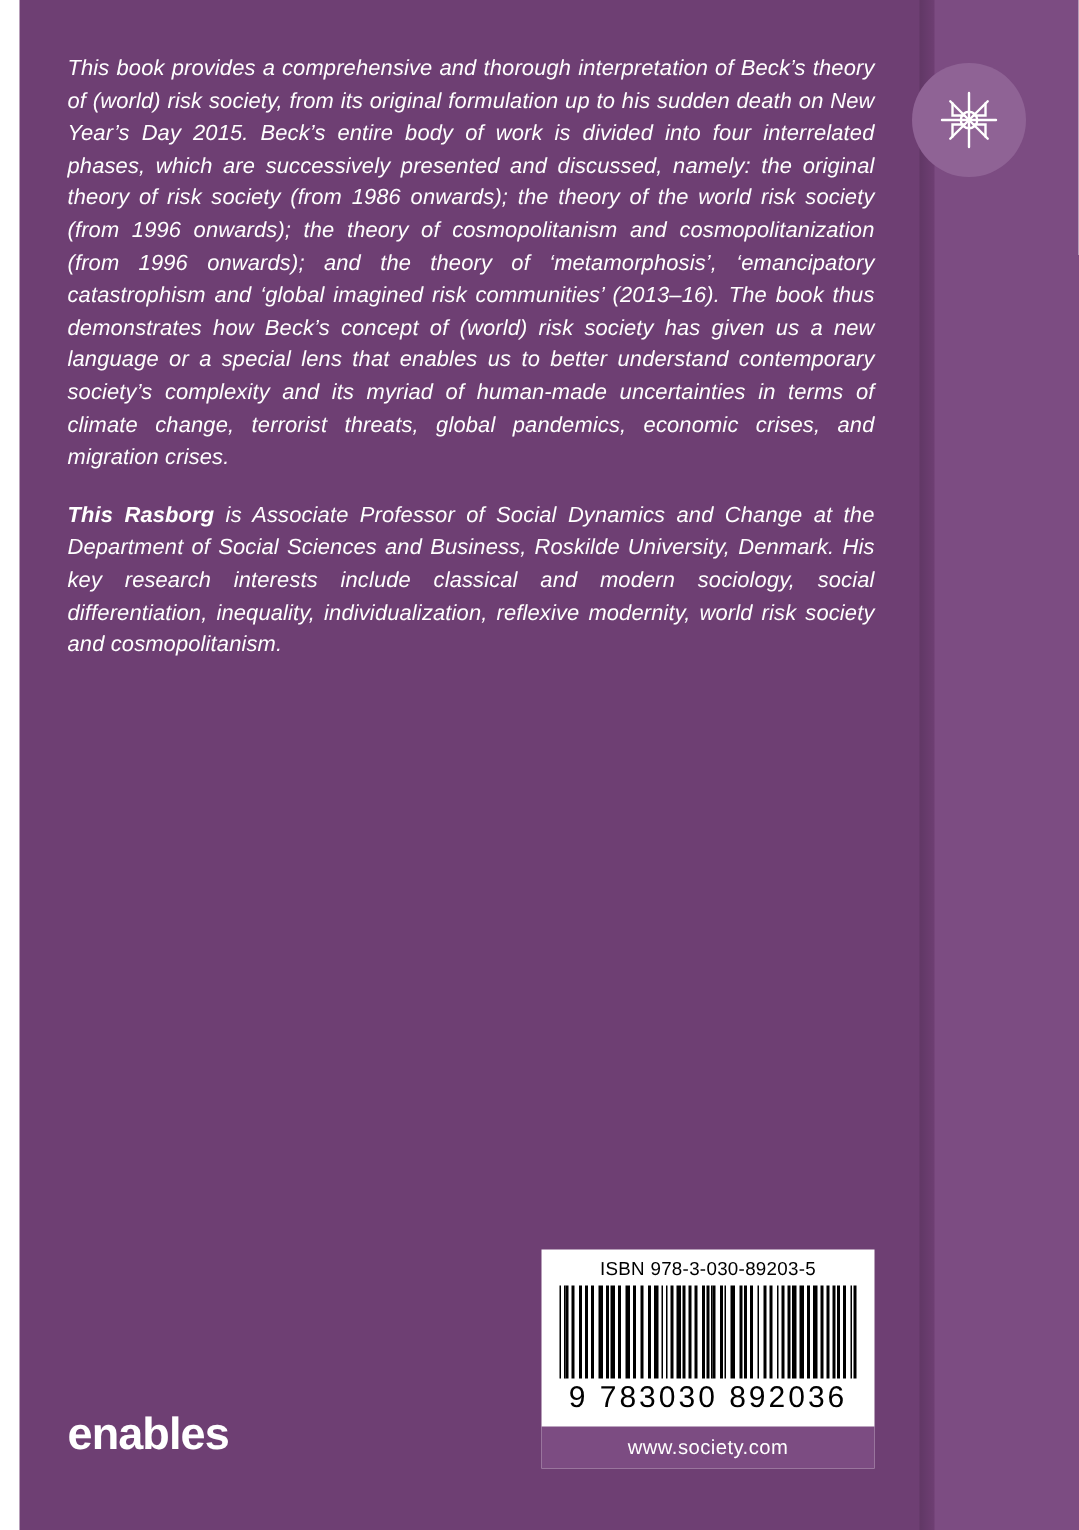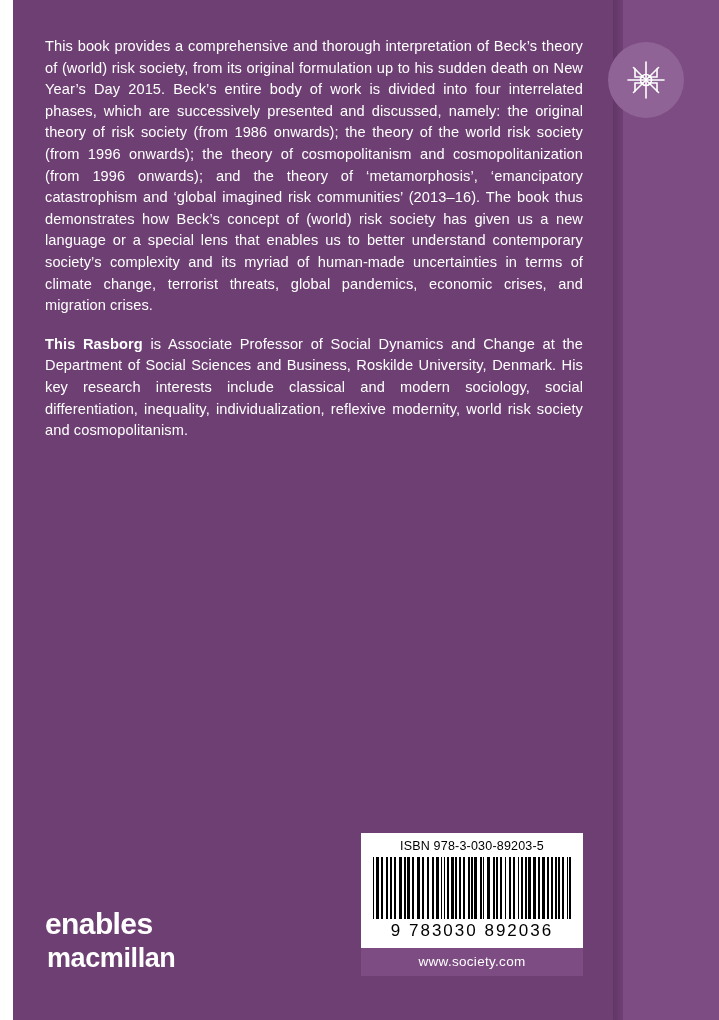--- a/index.html
+++ b/index.html
@@ -56,20 +56,21 @@
     position: absolute;
     left: 45px;
     top: 36px;
     width: 538px;
     color: #ffffff;
     font-size: 14.6px;
     line-height: 21.6px;
     text-align: justify;
     text-justify: inter-word;
     letter-spacing: 0.1px;
+    font-style: italic;
   }
   .blurb p { margin: 0 0 17px 0; }
   .blurb p:last-child { margin-bottom: 0; }
   .author-name { font-weight: bold; }
 
   
   .wordmark {
     position: absolute;
     left: 45px;
     bottom: 48px;
@@ -114,21 +115,21 @@
     display: flex;
     align-items: stretch;
     gap: 0;
   }
   .bars i {
     display: block;
     background: #000;
   }
   .ean-digits {
     text-align: center;
-    font-size: 17px;
+    font-size: 20px;
     font-family: "Liberation Sans", sans-serif;
     color: #000;
     letter-spacing: 2px;
     padding: 2px 0 7px 0;
   }
   .url-bar {
     background: #7c4c82;
     color: #ffffff;
     text-align: center;
     font-size: 13.5px;
@@ -161,21 +162,20 @@
     </svg>
   </div>
 
   <div class="blurb">
     <p>This book provides a comprehensive and thorough interpretation of Beck’s theory of (world) risk society, from its original formulation up to his sudden death on New Year’s Day 2015. Beck’s entire body of work is divided into four interrelated phases, which are successively presented and discussed, namely: the original theory of risk society (from 1986 onwards); the theory of the world risk society (from 1996 onwards); the theory of cosmopolitanism and cosmopolitanization (from 1996 onwards); and the theory of ‘metamorphosis’, ‘emancipatory catastrophism and ‘global imagined risk communities’ (2013–16). The book thus demonstrates how Beck’s concept of (world) risk society has given us a new language or a special lens that enables us to better understand contemporary society’s complexity and its myriad of human-made uncertainties in terms of climate change, terrorist threats, global pandemics, economic crises, and migration crises.</p>
     <p><span class="author-name">This Rasborg</span><span> is Associate Professor of Social Dynamics and Change at the Department of Social Sciences and Business, Roskilde University, Denmark. His key research interests include classical and modern sociology, social differentiation, inequality, individualization, reflexive modernity, world risk society and cosmopolitanism.</span></p>
   </div>
 
   <div class="wordmark">
     <span class="w1">enables</span>
-    <span class="w2">macmillan</span>
   </div>
 
   <div class="barcode-block">
     <div class="isbn-text">ISBN 978-3-030-89203-5</div>
     <div class="bars" id="bars">
         <i style="width: 2px;"></i>
         <i style="width: 2px; background: transparent;"></i>
         <i style="width: 2px;"></i>
         <i style="width: 2px;"></i>
         <i style="width: 4px; background: transparent;"></i>

